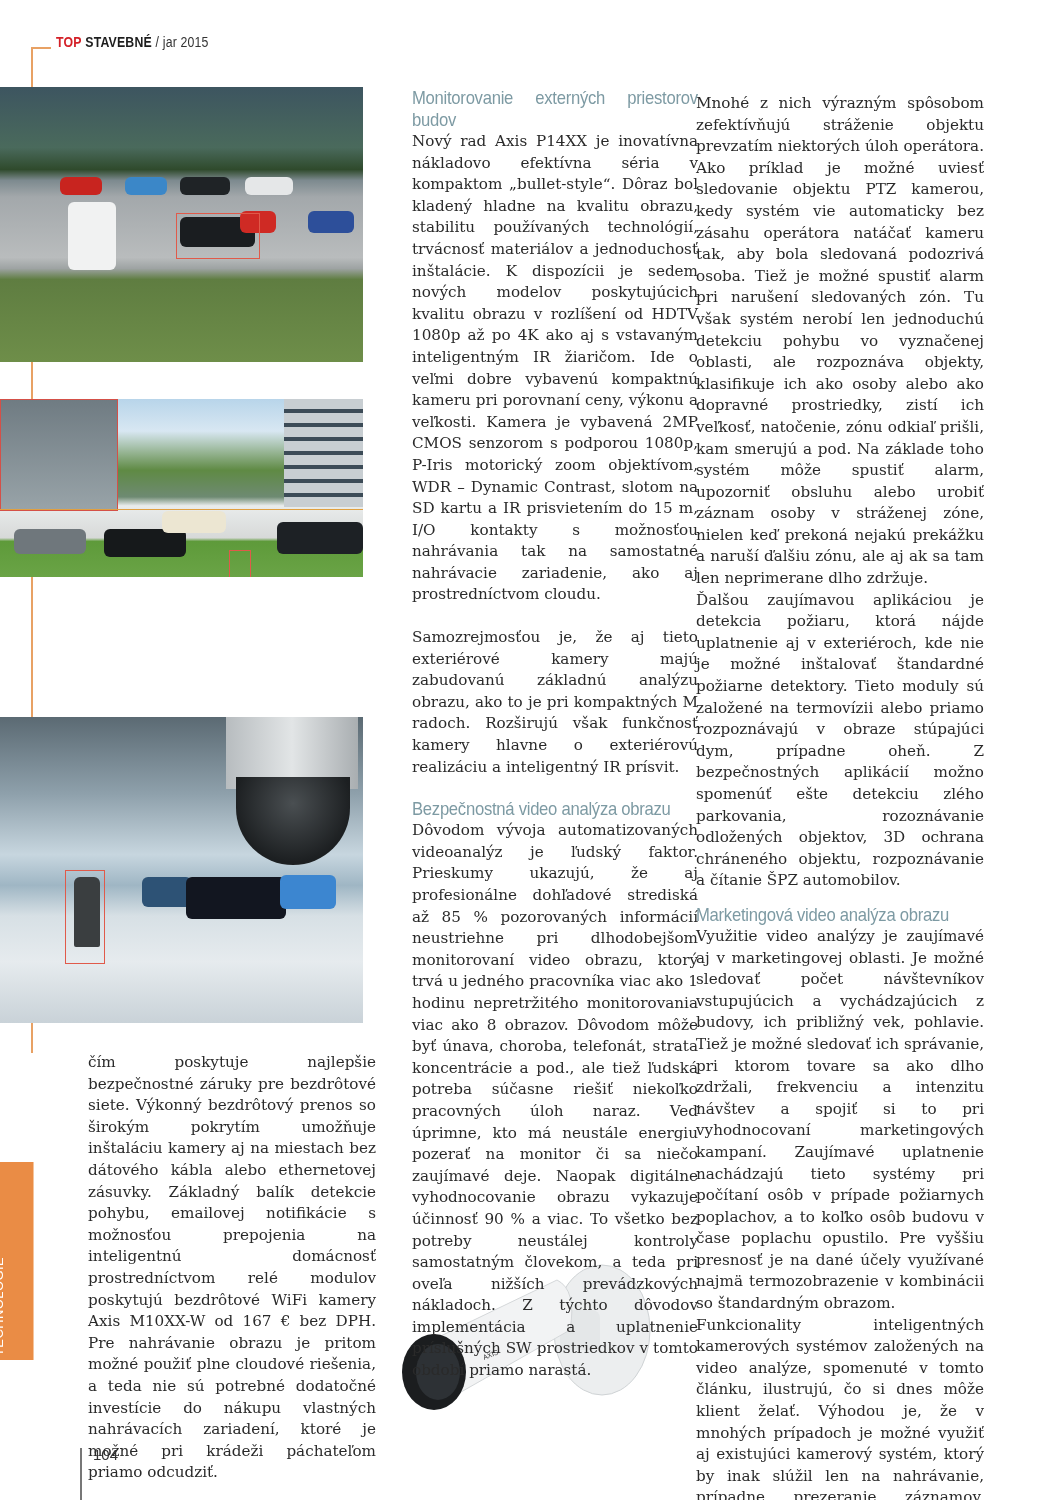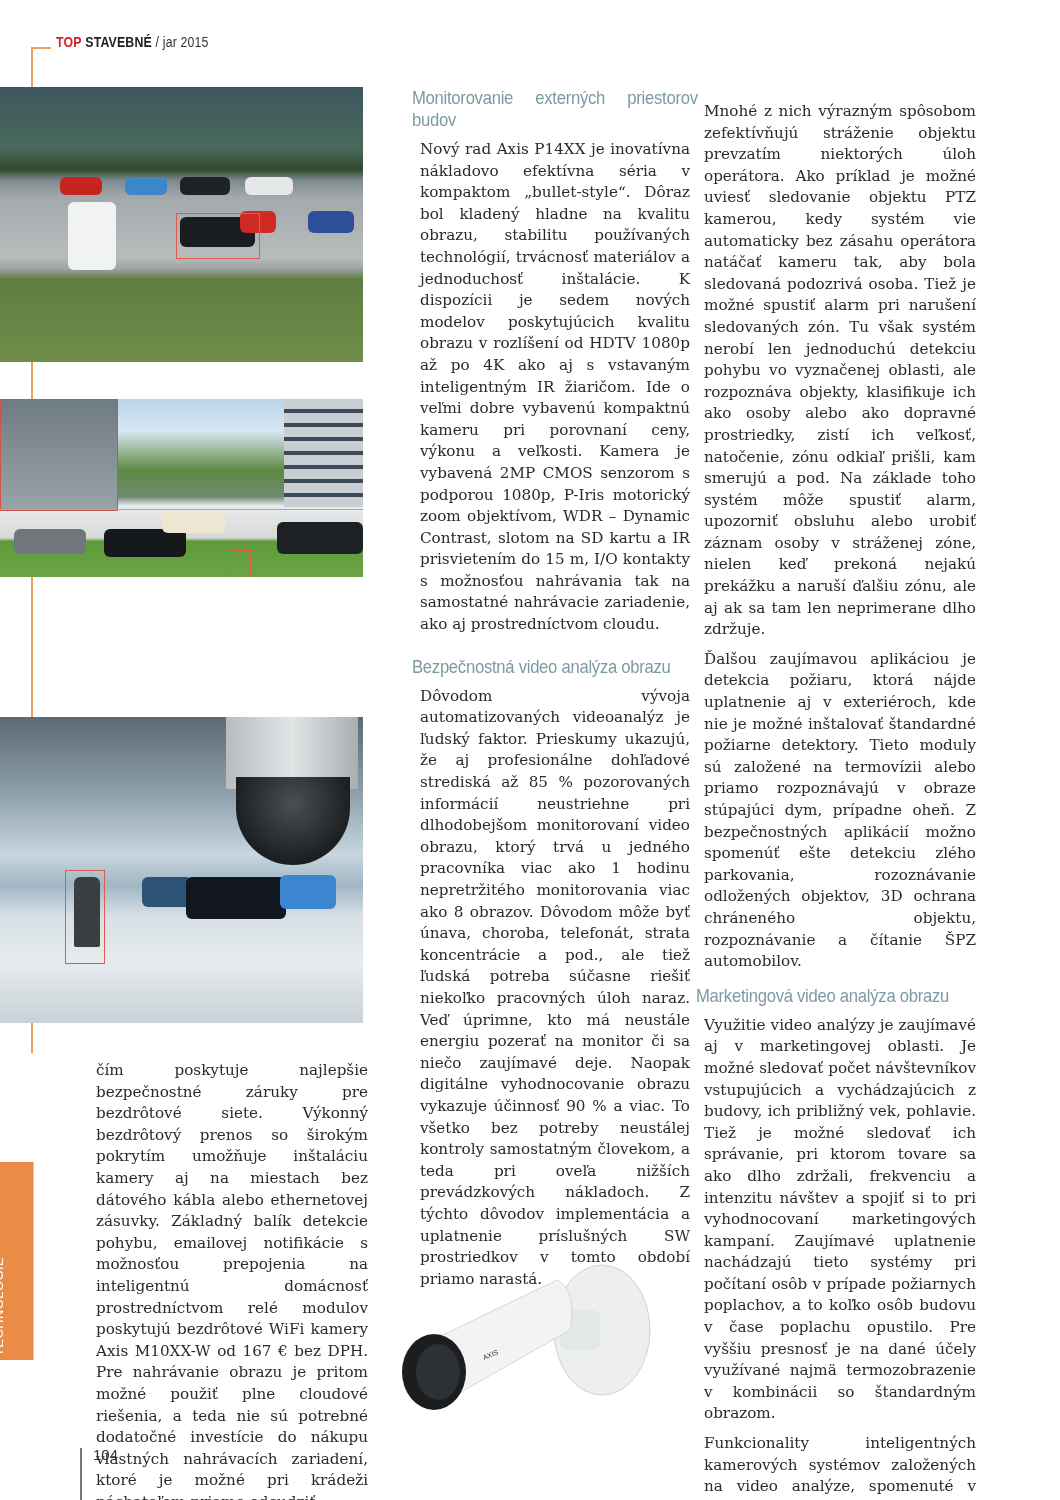--- a/index.html
+++ b/index.html
@@ -33,21 +33,21 @@
   .car { position: absolute; border-radius: 6px; }
   .dome { position: absolute; left: 218px; top: 0px; width: 142px; height: 150px; }
   .dome .cyl { position: absolute; left: 8px; top: 0; width: 132px; height: 72px; background: linear-gradient(90deg,#b7bcbf,#e2e5e6 50%,#a9aeb1); }
   .dome .ball { position: absolute; left: 18px; top: 60px; width: 114px; height: 88px; border-radius: 0 0 60px 60px; background: radial-gradient(circle at 50% 30%, #4a4f52, #1c1f21 70%); }
 
   
   .bullet { position: absolute; left: 392px; top: 1250px; width: 280px; height: 170px; }
 
   
   .col { position: absolute; font-size: 15.2px; line-height: 21.6px; text-align: justify; hyphens: manual; }
-  .col p { margin: 8px; text-indent: 0; }
+  .col p { margin: 0; text-indent: 0; }
   .col p.gap { margin-top: 21px; }
   .col-left { left: 88px; top: 1052px; width: 288px; }
   .col-mid  { left: 412px; top: 87px; width: 286px; }
   .col-right{ left: 696px; top: 93px; width: 288px; }
   .h2 { font-family: "Liberation Sans", sans-serif; font-weight: normal; color: #7d9aa3;
         font-size: 18.5px; line-height: 22px; margin: 0; letter-spacing: -0.3px; transform: scaleX(0.9); transform-origin: left top; width: 111%; }
   .h2.mt { margin-top: 20px; }
   .h2.mt2 { margin-top: 12px; }
 
   
@@ -125,20 +125,21 @@
   <span class="lbl">TECHNOLÓGIE</span>
 </div>
 
 <div class="col col-left">
   <p>čím poskytuje najlepšie bezpečnostné záruky pre bezdrôtové siete. Výkonný bezdrôtový prenos so širokým pokrytím umožňuje inštaláciu kamery aj na miestach bez dátového kábla alebo ethernetovej zásuvky. Základný balík detekcie pohybu, emailovej notifikácie s možnosťou prepojenia na inteligentnú domácnosť prostredníctvom relé modulov poskytujú bezdrôtové WiFi kamery Axis M10XX-W od 167 € bez DPH. Pre nahrávanie obrazu je pritom možné použiť plne cloudové riešenia, a teda nie sú potrebné dodatočné investície do nákupu vlastných nahrávacích zariadení, ktoré je možné pri krádeži páchateľom priamo odcudziť.</p>
 </div>
 
 <div class="col col-mid">
   <h2 class="h2">Monitorovanie externých priestorov budov</h2>
   <p>Nový rad Axis P14XX je inovatívna nákladovo efektívna séria v kompaktom „bullet-style“. Dôraz bol kladený hladne na kvalitu obrazu, stabilitu používaných technológií, trvácnosť materiálov a jednoduchosť inštalácie. K dispozícii je sedem nových modelov poskytujúcich kvalitu obrazu v rozlíšení od HDTV 1080p až po 4K ako aj s vstavaným inteligentným IR žiaričom. Ide o veľmi dobre vybavenú kompaktnú kameru pri porovnaní ceny, výkonu a veľkosti. Kamera je vybavená 2MP CMOS senzorom s podporou 1080p, P-Iris motorický zoom objektívom, WDR – Dynamic Contrast, slotom na SD kartu a IR prisvietením do 15 m, I/O kontakty s možnosťou nahrávania tak na samostatné nahrávacie zariadenie, ako aj prostredníctvom cloudu.</p>
+  <p class="gap">Samozrejmosťou je, že aj tieto exteriérové kamery majú zabudovanú základnú analýzu obrazu, ako to je pri kompaktných M radoch. Rozširujú však funkčnosť kamery hlavne o exteriérovú realizáciu a inteligentný IR prísvit.</p>
   <h2 class="h2 mt">Bezpečnostná video analýza obrazu</h2>
   <p>Dôvodom vývoja automatizovaných videoanalýz je ľudský faktor. Prieskumy ukazujú, že aj profesionálne dohľadové strediská až 85 % pozorovaných informácií neustriehne pri dlhodobejšom monitorovaní video obrazu, ktorý trvá u jedného pracovníka viac ako 1 hodinu nepretržitého monitorovania viac ako 8 obrazov. Dôvodom môže byť únava, choroba, telefonát, strata koncentrácie a pod., ale tiež ľudská potreba súčasne riešiť niekoľko pracovných úloh naraz. Veď úprimne, kto má neustále energiu pozerať na monitor či sa niečo zaujímavé deje. Naopak digitálne vyhodnocovanie obrazu vykazuje účinnosť 90 % a viac. To všetko bez potreby neustálej kontroly samostatným človekom, a teda pri oveľa nižších prevádzkových nákladoch. Z týchto dôvodov implementácia a uplatnenie príslušných SW prostriedkov v tomto období priamo narastá.</p>
 </div>
 
 <div class="col col-right">
   <p>Mnohé z nich výrazným spôsobom zefektívňujú stráženie objektu prevzatím niektorých úloh operátora. Ako príklad je možné uviesť sledovanie objektu PTZ kamerou, kedy systém vie automaticky bez zásahu operátora natáčať kameru tak, aby bola sledovaná podozrivá osoba. Tiež je možné spustiť alarm pri narušení sledovaných zón. Tu však systém nerobí len jednoduchú detekciu pohybu vo vyznačenej oblasti, ale rozpoznáva objekty, klasifikuje ich ako osoby alebo ako dopravné prostriedky, zistí ich veľkosť, natočenie, zónu odkiaľ prišli, kam smerujú a pod. Na základe toho systém môže spustiť alarm, upozorniť obsluhu alebo urobiť záznam osoby v stráženej zóne, nielen keď prekoná nejakú prekážku a naruší ďalšiu zónu, ale aj ak sa tam len neprimerane dlho zdržuje.</p>
   <p>Ďalšou zaujímavou aplikáciou je detekcia požiaru, ktorá nájde uplatnenie aj v exteriéroch, kde nie je možné inštalovať štandardné požiarne detektory. Tieto moduly sú založené na termovízii alebo priamo rozpoznávajú v obraze stúpajúci dym, prípadne oheň. Z bezpečnostných aplikácií možno spomenúť ešte detekciu zlého parkovania, rozoznávanie odložených objektov, 3D ochrana chráneného objektu, rozpoznávanie a čítanie ŠPZ automobilov.</p>
   <h2 class="h2 mt2">Marketingová video analýza obrazu</h2>
   <p>Využitie video analýzy je zaujímavé aj v marketingovej oblasti. Je možné sledovať počet návštevníkov vstupujúcich a vychádzajúcich z budovy, ich približný vek, pohlavie. Tiež je možné sledovať ich správanie, pri ktorom tovare sa ako dlho zdržali, frekvenciu a intenzitu návštev a spojiť si to pri vyhodnocovaní marketingových kampaní. Zaujímavé uplatnenie nachádzajú tieto systémy pri počítaní osôb v prípade požiarnych poplachov, a to koľko osôb budovu v čase poplachu opustilo. Pre vyššiu presnosť je na dané účely využívané najmä termozobrazenie v kombinácii so štandardným obrazom.</p>
   <p><span>Funkcionality inteligentných kamerových systémov založených na video analýze, spomenuté v tomto článku, ilustrujú, čo si dnes môže klient želať. Výhodou je, že v mnohých prípadoch je možné využiť aj existujúci kamerový systém, ktorý by inak slúžil len na nahrávanie, prípadne prezeranie záznamov. Rozšíriť ho o video analýzu a zlepšiť jeho funkčnosť je možné len zmenou softvéru.</span> </p>

